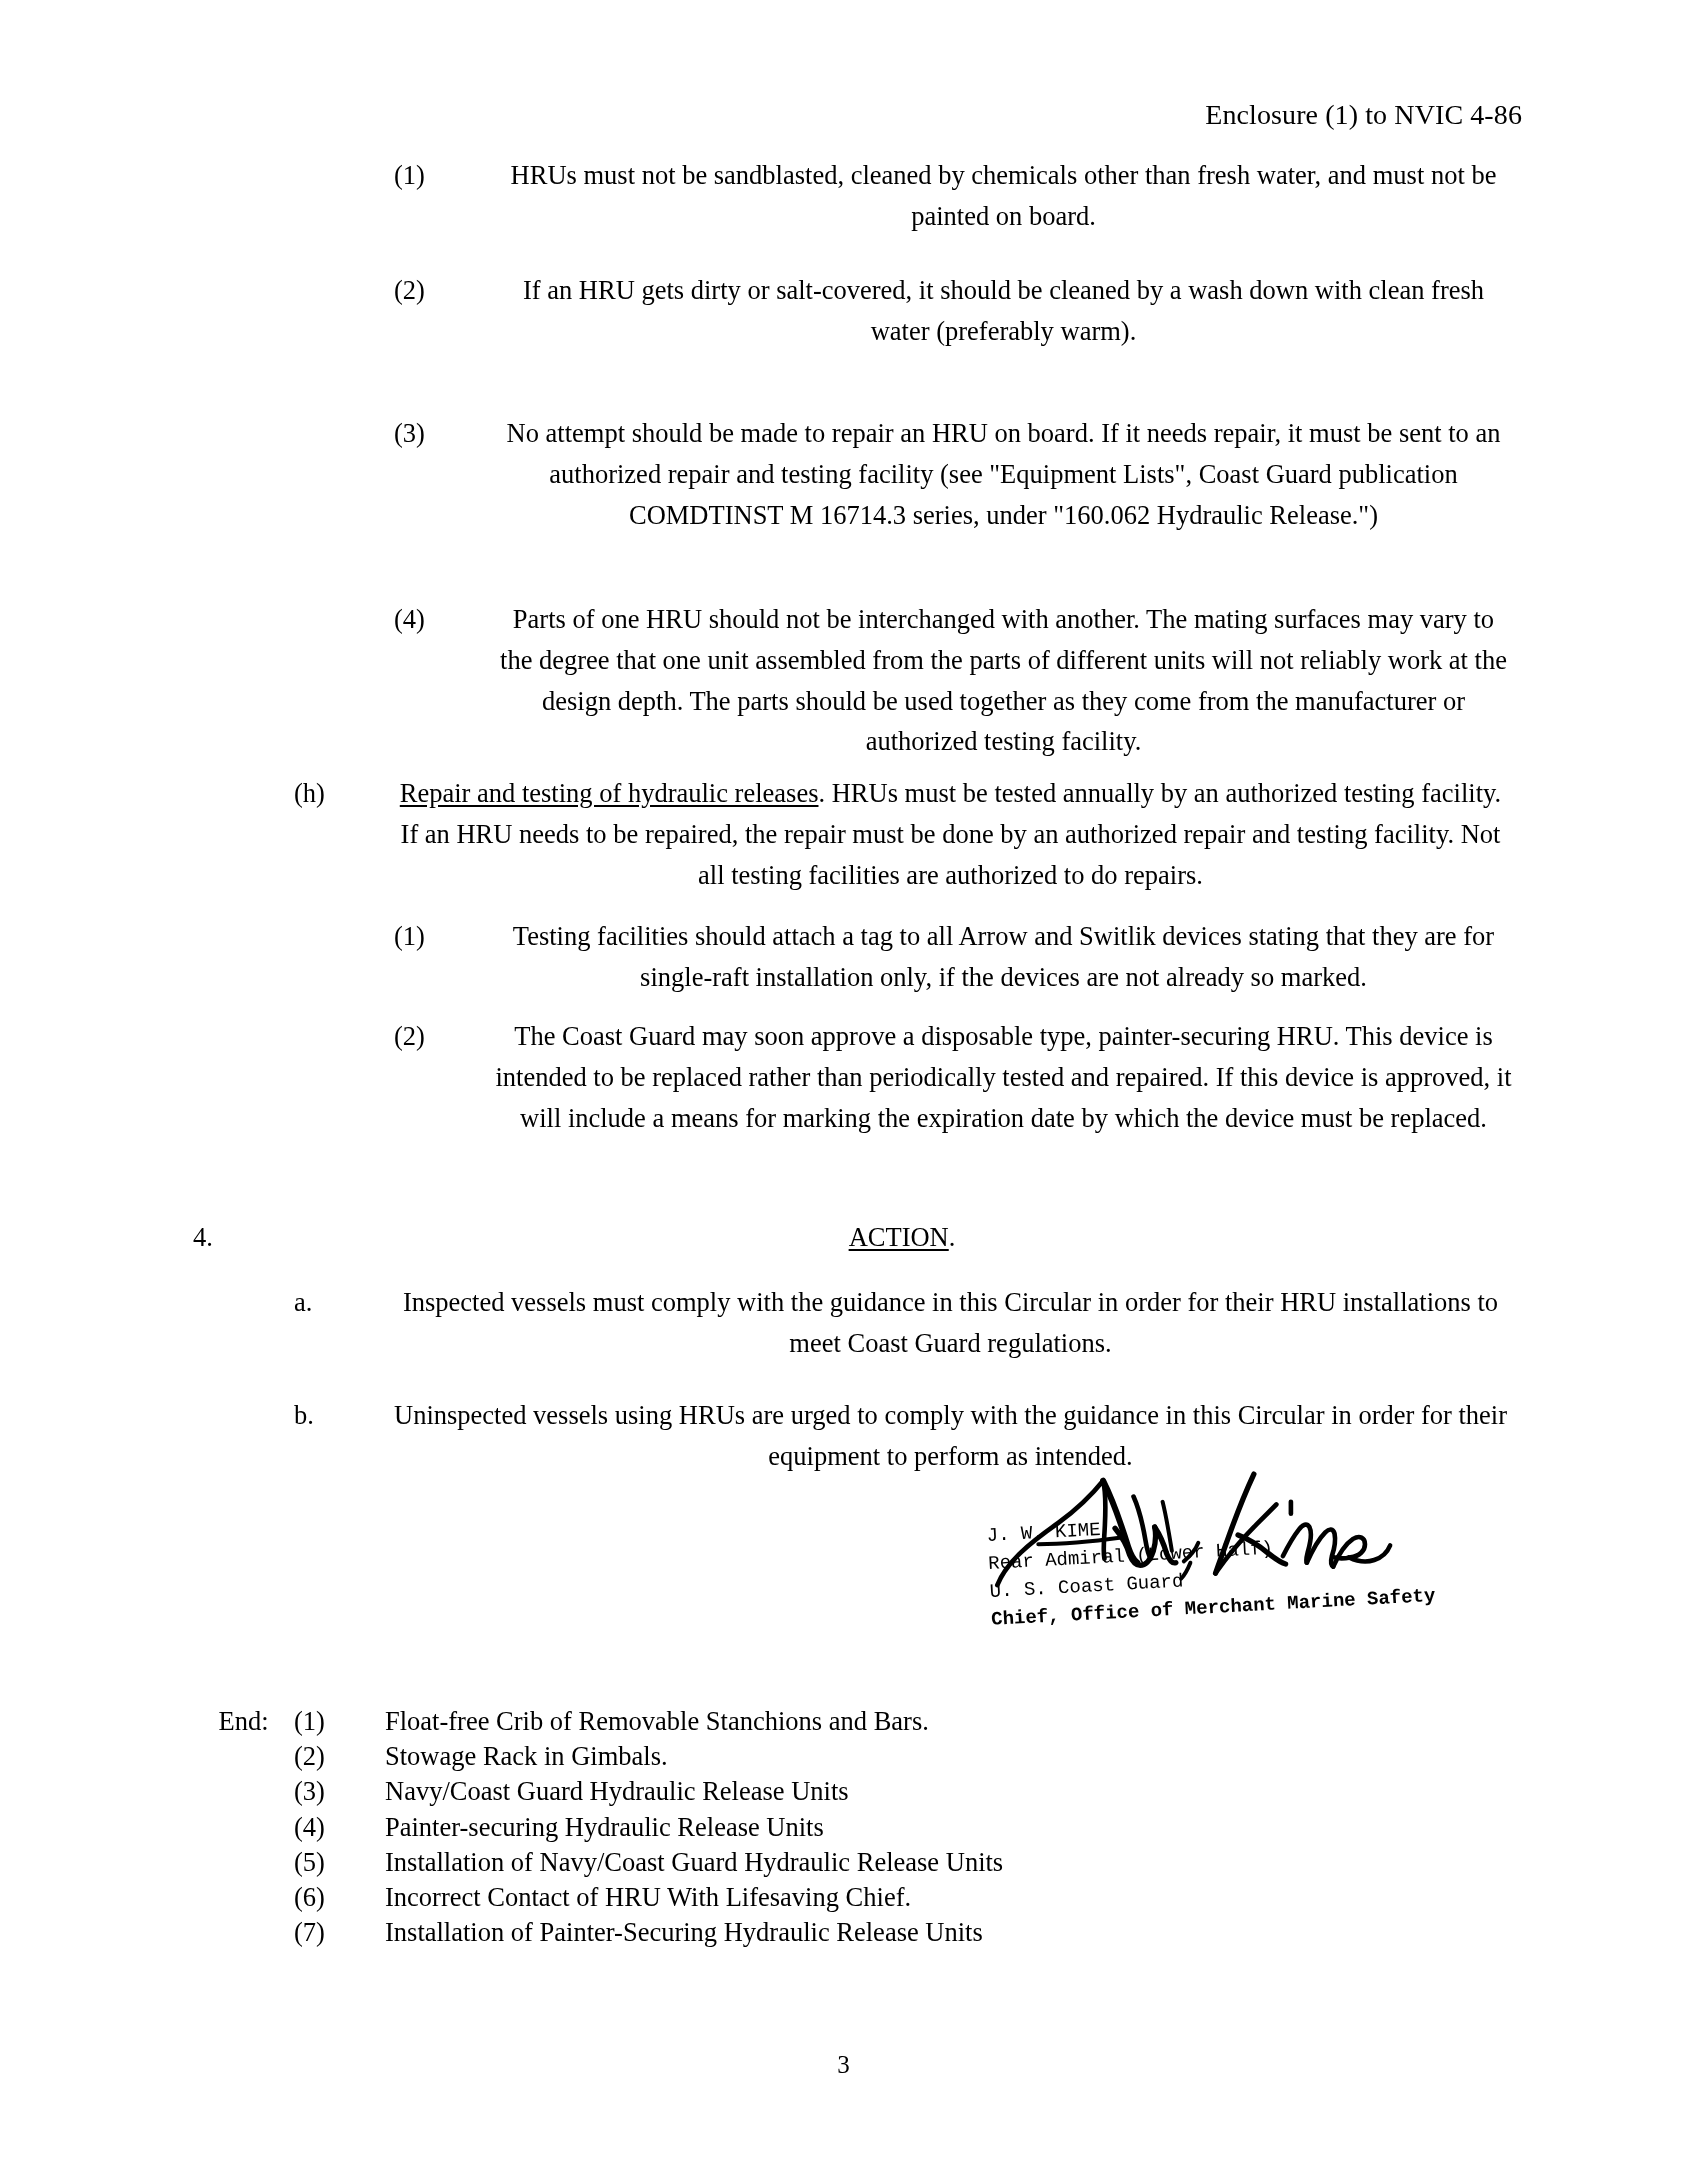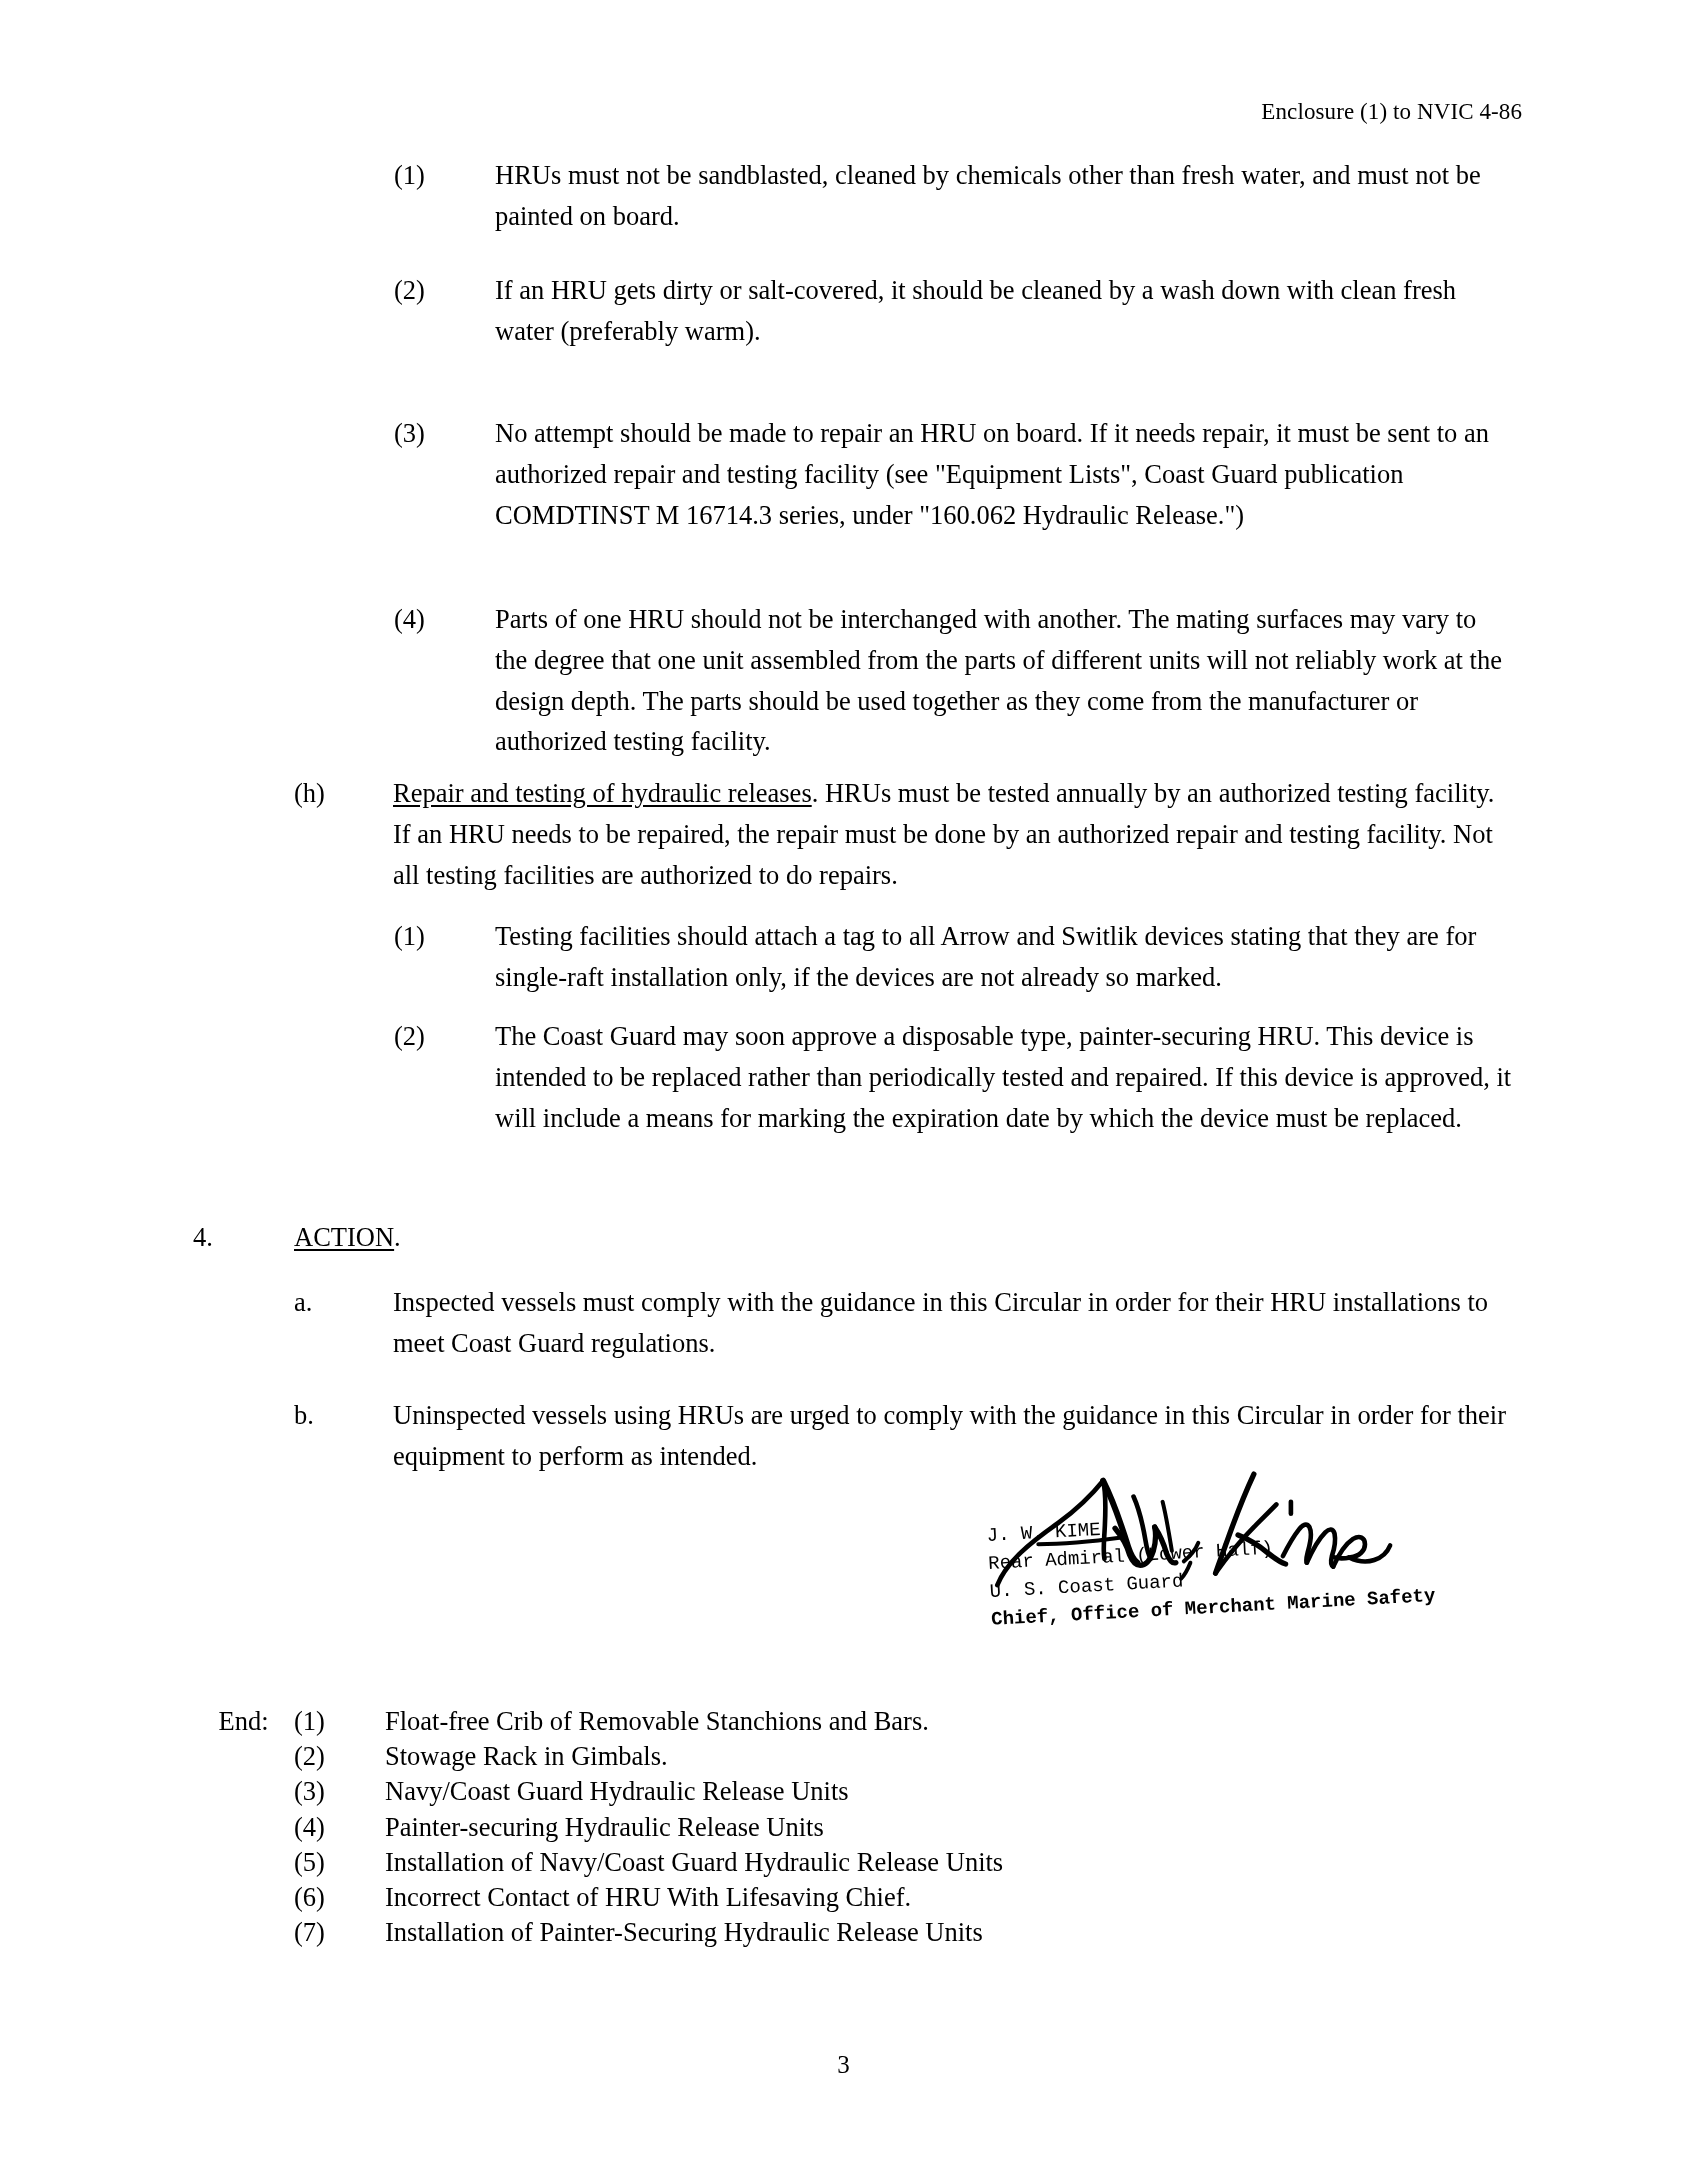--- a/index.html
+++ b/index.html
@@ -18,41 +18,41 @@
     height: 2183px;
     background: #ffffff;
     overflow: hidden;
   }
 
   
   .header {
     position: absolute;
     top: 98px;
     right: 165px;
-    font-size: 23px;
+    font-size: 28px;
     line-height: 1.2;
     letter-spacing: 0.1px;
     white-space: nowrap;
   }
 
   
   .block {
     position: absolute;
     display: flex;
     align-items: flex-start;
     font-size: 26.5px;
     line-height: 1.54;
   }
   .marker {
     flex: 0 0 auto;
     white-space: nowrap;
   }
   .btext {
     flex: 1 1 auto;
-    text-align: left;
+    text-align: center;
   }
 
   
   .lvl-num   { left: 193px;  width: 1317px; }   
   .lvl-alpha { left: 294px;  width: 1214px; }   
   .lvl-rom   { left: 394px;  width: 1118px; }   
 
   .lvl-num   .marker { width: 101px; }
   .lvl-alpha .marker { width: 99px; }
   .lvl-rom   .marker { width: 101px; }

